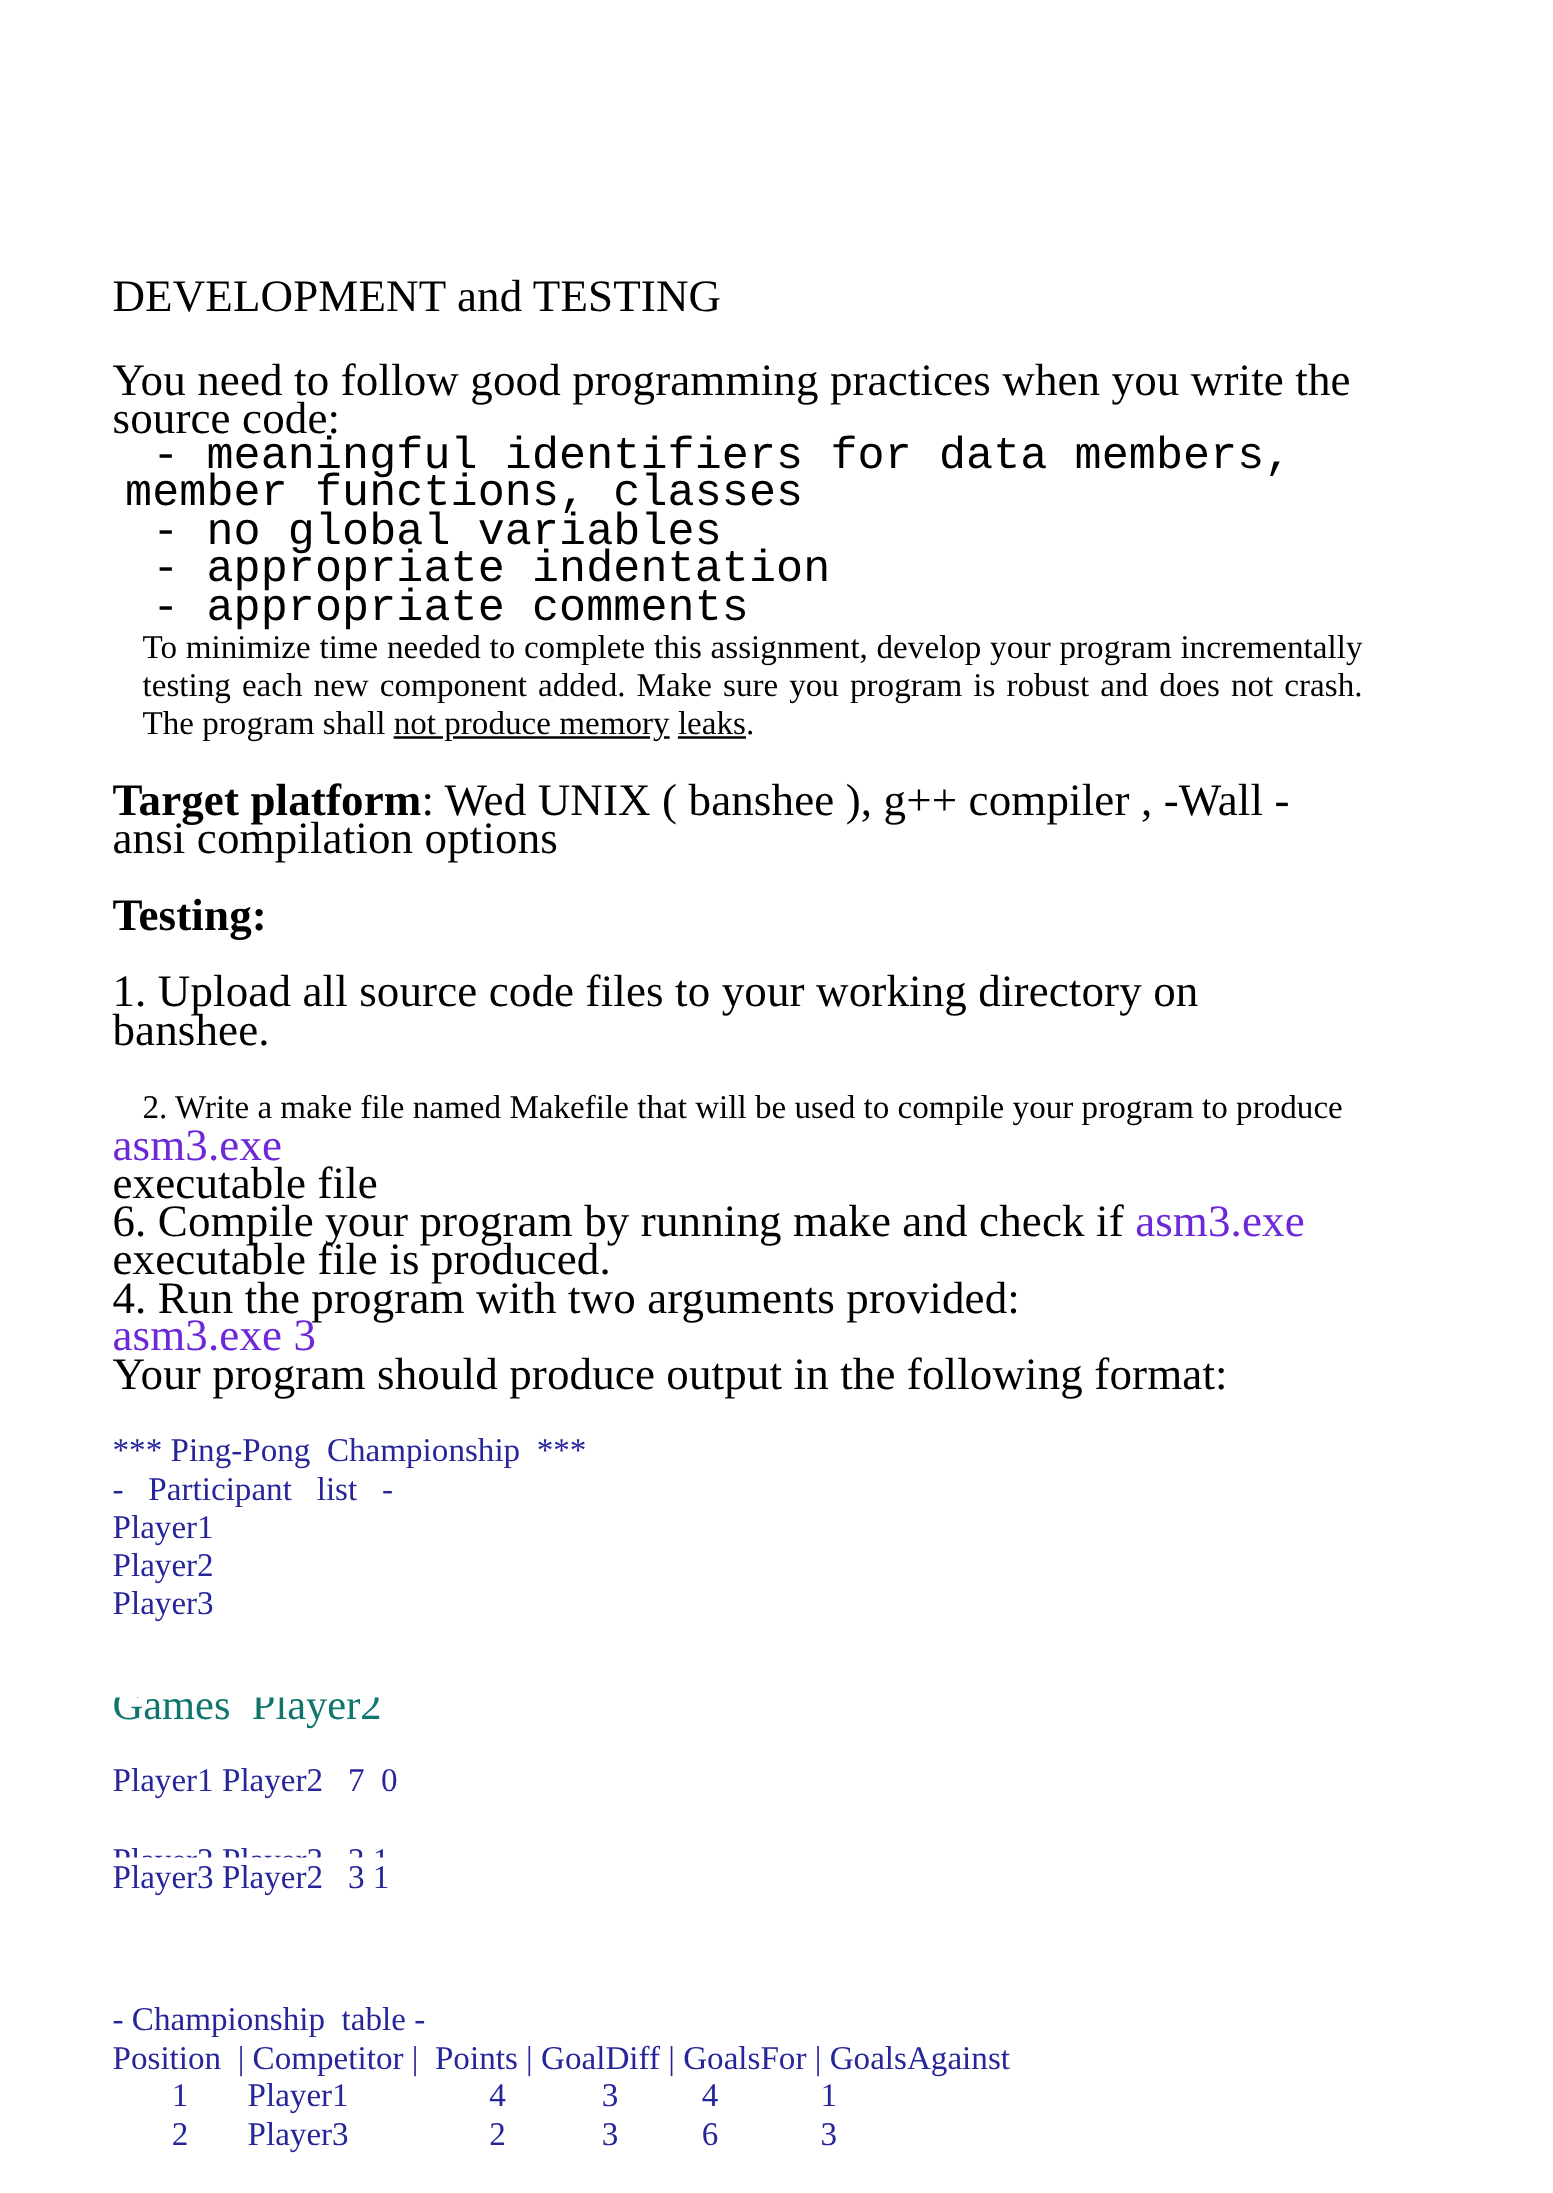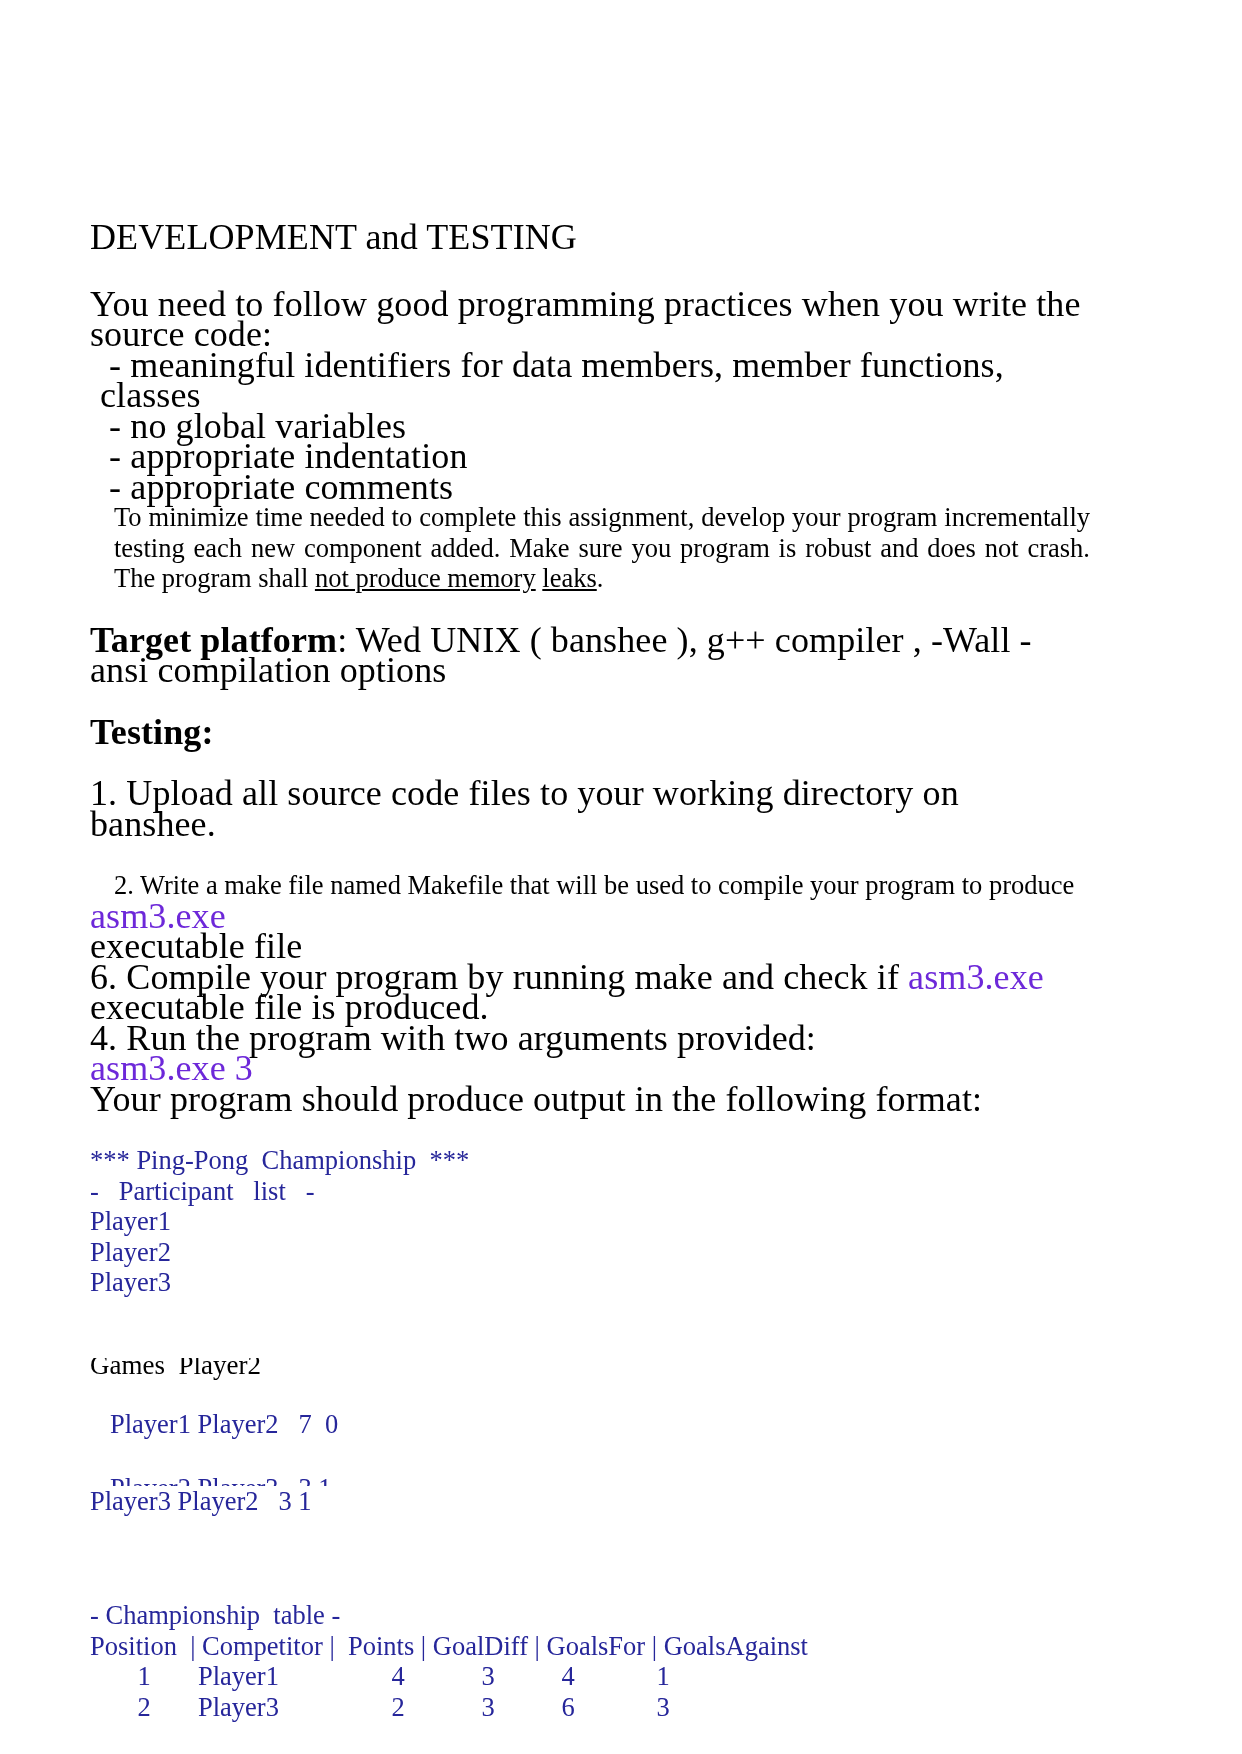--- a/index.html
+++ b/index.html
@@ -39,52 +39,52 @@
   .ul { text-decoration: underline; }
   .blue { color: #6d28d9; }
   .para-just {
     font-size: 26.5px;
     line-height: 30.5px;
     text-align: justify;
     margin-left: 24px;
   }
   .indent-dash {
     padding-left: 10px;
+    font-family: Liberation Mono, monospace;
   }
   
   .out {
     color: #26269a;
     font-size: 26.5px;
     line-height: 30.5px;
     white-space: pre;
   }
   
   .games-block {
     position: relative;
     height: 128px;
     overflow: hidden;
   }
   .games-hidden {
     position: absolute;
     left: 0;
     top: -8px;
-    color: #000000;
-    font-size: 27px;
+    color: #0f766e;
+    font-size: 34px;
     line-height: 30.5px;
     white-space: pre;
   }
   .games-rows {
     position: absolute;
     left: 0;
     top: 13px;
     color: #26269a;
     font-size: 26.5px;
     line-height: 21.5px;
     white-space: pre;
-    margin-left: 20px;
   }
   .tbl {
     color: #26269a;
     font-size: 26.5px;
     line-height: 30.5px;
     white-space: pre;
     font-variant-numeric: tabular-nums;
   }
   .tbl-row span { display: inline-block; }
   .c-pos { width: 108px; text-align: center; }

